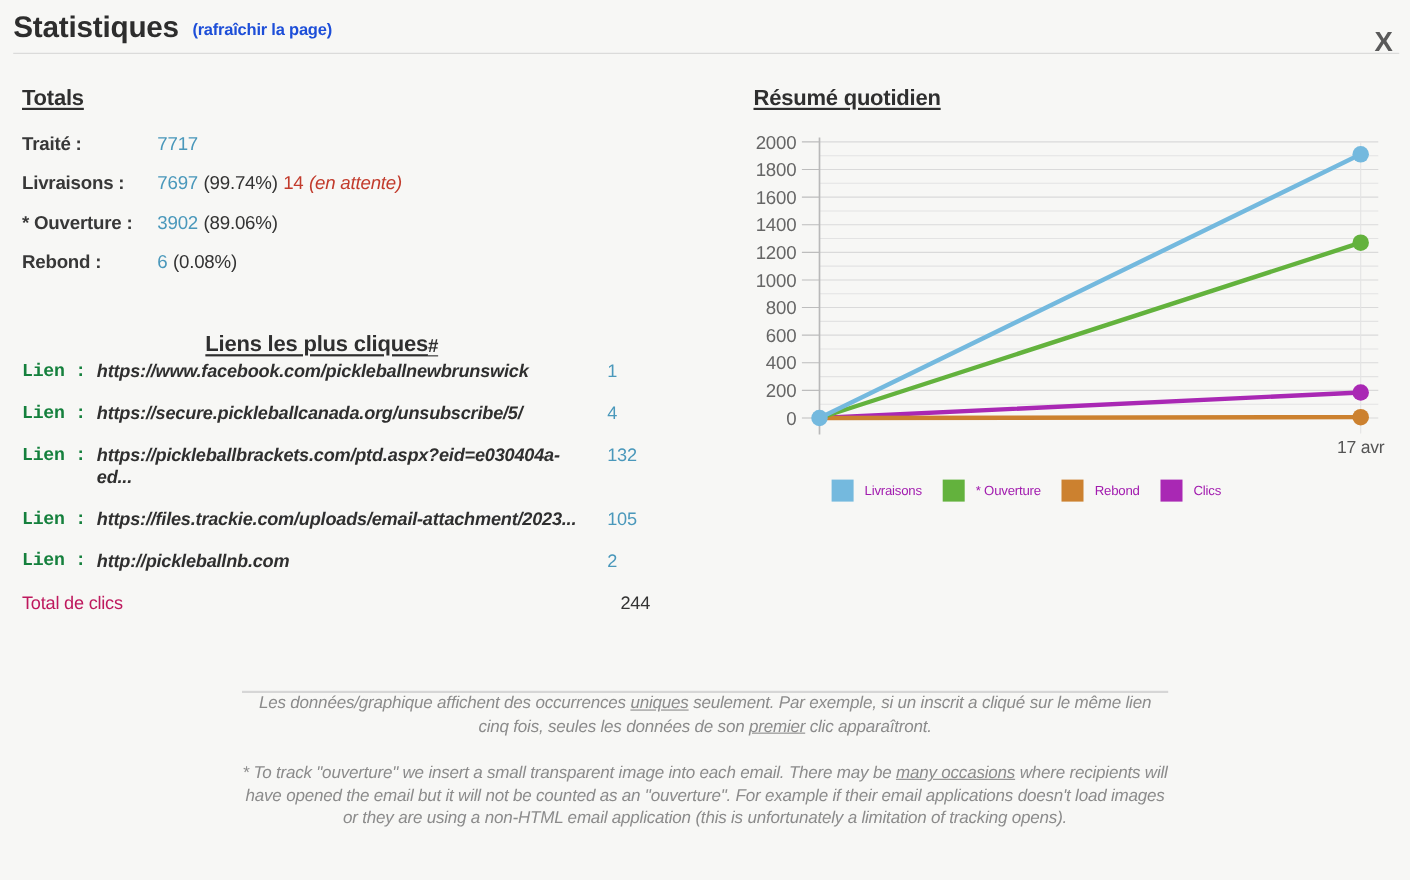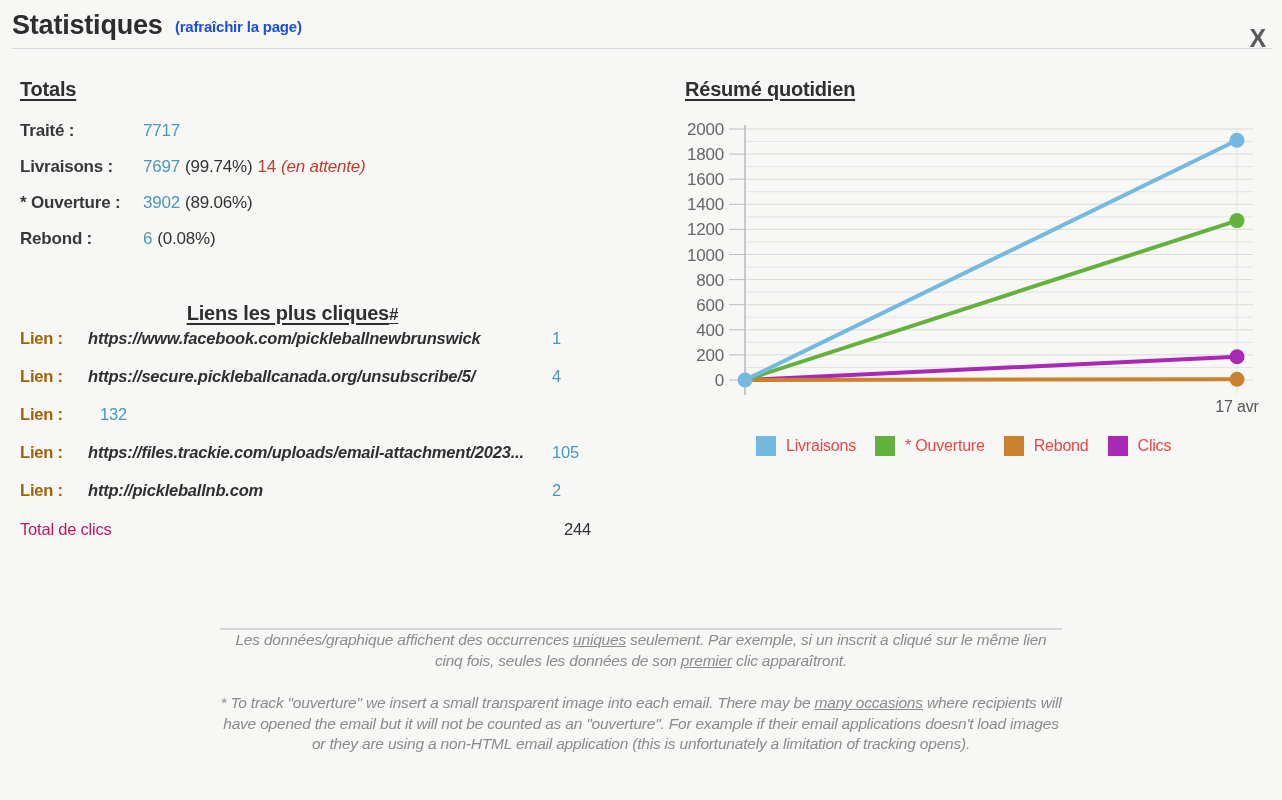--- a/index.html
+++ b/index.html
@@ -57,39 +57,39 @@
   .stat-row { display:flex; margin-bottom:19px; font-size:17px; line-height:17px; }
   .stat-label { width:123px; font-weight:bold; color:#383838; flex:none; }
   .stat-value { color:#4a98bb; }
   .stat-extra { color:#333; margin-left:5px; }
   .stat-extra:empty, .stat-pending:empty, .stat-pending-note:empty { display:none; }
   .stat-pending { color:#c23b2c; margin-left:5px; }
   .stat-pending-note { color:#c23b2c; font-style:italic; margin-left:5px; }
   
   .links { position:absolute; left:20px; top:328px; width:600px; }
   .link-row { display:flex; margin-bottom:18px; font-size:16.5px; line-height:20px; }
-  .link-label { width:68px; flex:none; font-weight:bold; color:#a16207; }
+  .link-label { width:68px; flex:none; font-weight:bold; color:#15803d;font-family:Liberation Mono, monospace; }
   .link-url {
     width:452px; flex:none;
     font-style:italic; font-weight:600; color:#2f2f2f;
     overflow-wrap:break-word;
   }
   .link-count { margin-left:12px; color:#4a98bb; }
   .total-row { display:flex; font-size:16.5px; line-height:20px; margin-top:19px; }
   .total-label { width:520px; flex:none; color:#be185d; }
   .total-value { margin-left:24px; color:#333; }
   
   #chart-svg { position:absolute; left:685px; top:118px; }
   .legend {
     position:absolute; left:756px; top:436px;
     display:flex; align-items:center; list-style:none;
   }
   .legend-item { display:flex; align-items:center; margin-right:19px; }
   .legend-swatch { width:20px; height:20px; margin-right:10px; flex:none; }
-  .legend-label { font-size:16px; color:#ef4444; white-space:nowrap; }
+  .legend-label { font-size:12px; color:#a21caf; white-space:nowrap; }
   
   .footnotes {
     position:absolute; left:220px; top:628px; width:842px;
     border-top:2px solid #d6d6d6;
     font-style:italic; font-size:15.5px; color:#8b8b8b;
     text-align:center; line-height:1.33;
   }
   .footnote + .footnote { margin-top:22px; }
   .u { text-decoration:underline; }
 </style>
@@ -140,20 +140,21 @@
     <span class="link-url">https://www.facebook.com/pickleballnewbrunswick</span>
     <span class="link-count">1</span>
   </div>
   <div class="link-row">
     <span class="link-label">Lien :</span>
     <span class="link-url">https://secure.pickleballcanada.org/unsubscribe/5/</span>
     <span class="link-count">4</span>
   </div>
   <div class="link-row">
     <span class="link-label">Lien :</span>
+    <span class="link-url">https://pickleballbrackets.com/ptd.aspx?eid=e030404a-ed...</span>
     <span class="link-count">132</span>
   </div>
   <div class="link-row">
     <span class="link-label">Lien :</span>
     <span class="link-url">https://files.trackie.com/uploads/email-attachment/2023...</span>
     <span class="link-count">105</span>
   </div>
   <div class="link-row">
     <span class="link-label">Lien :</span>
     <span class="link-url">http://pickleballnb.com</span>

